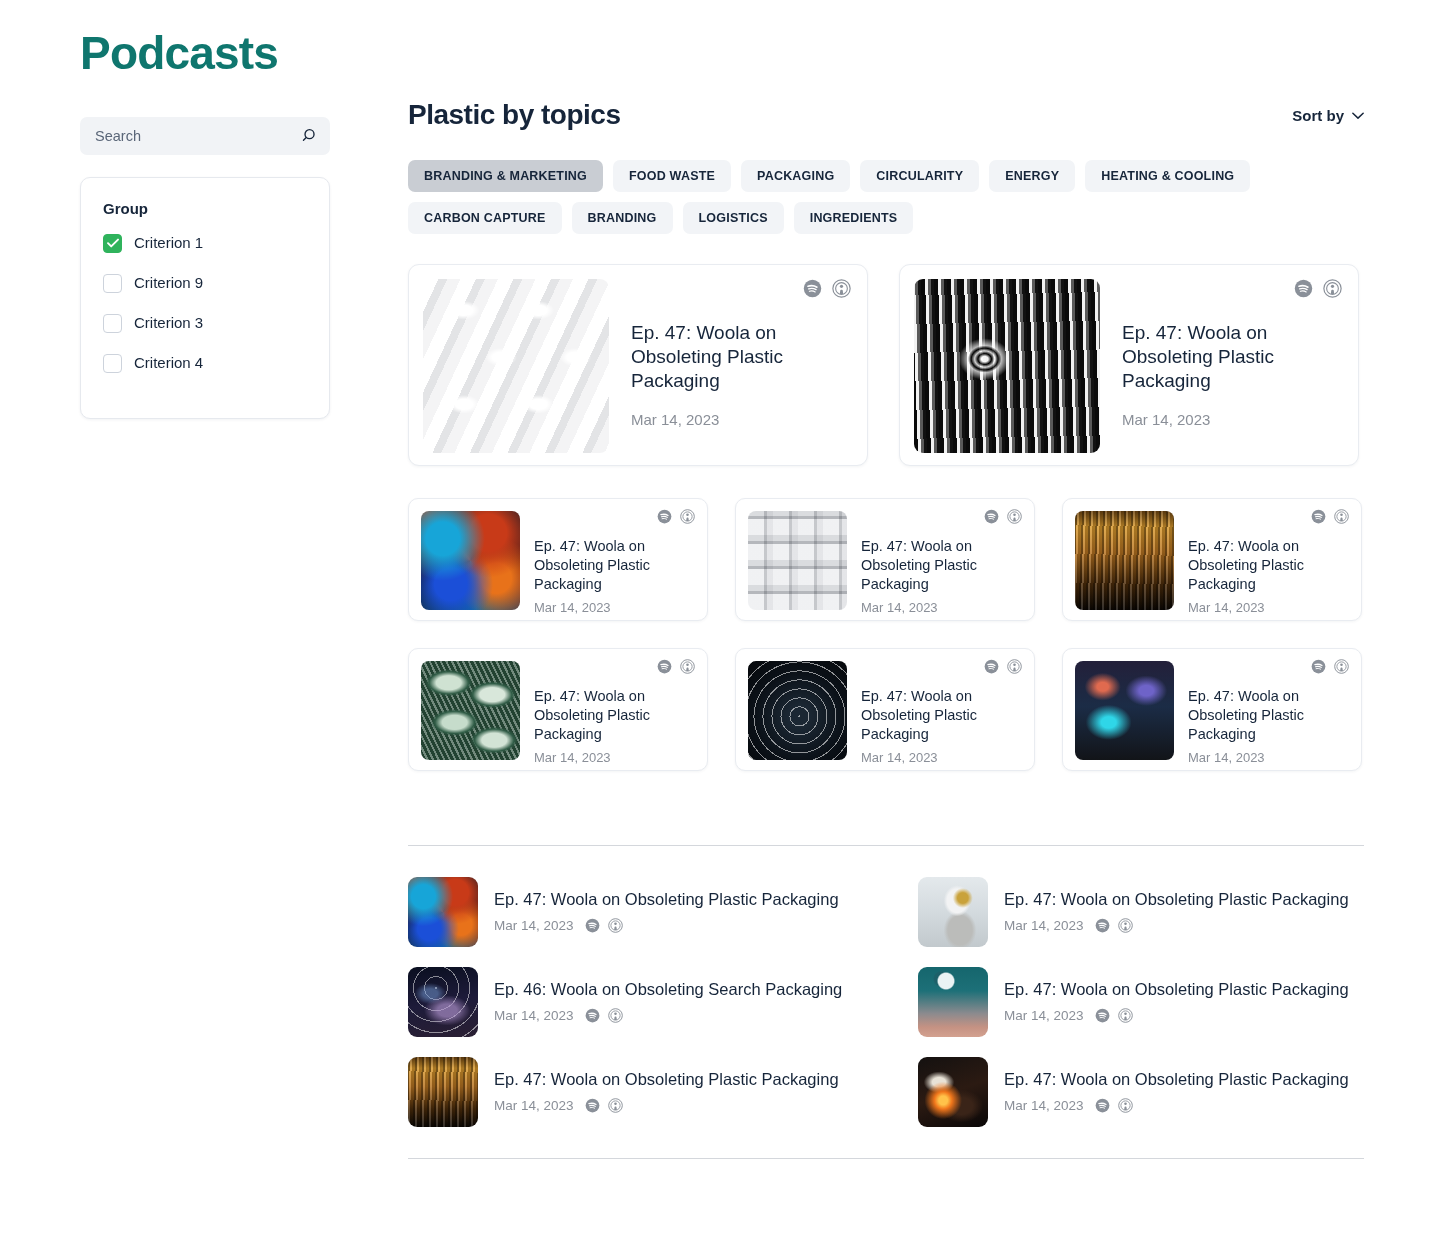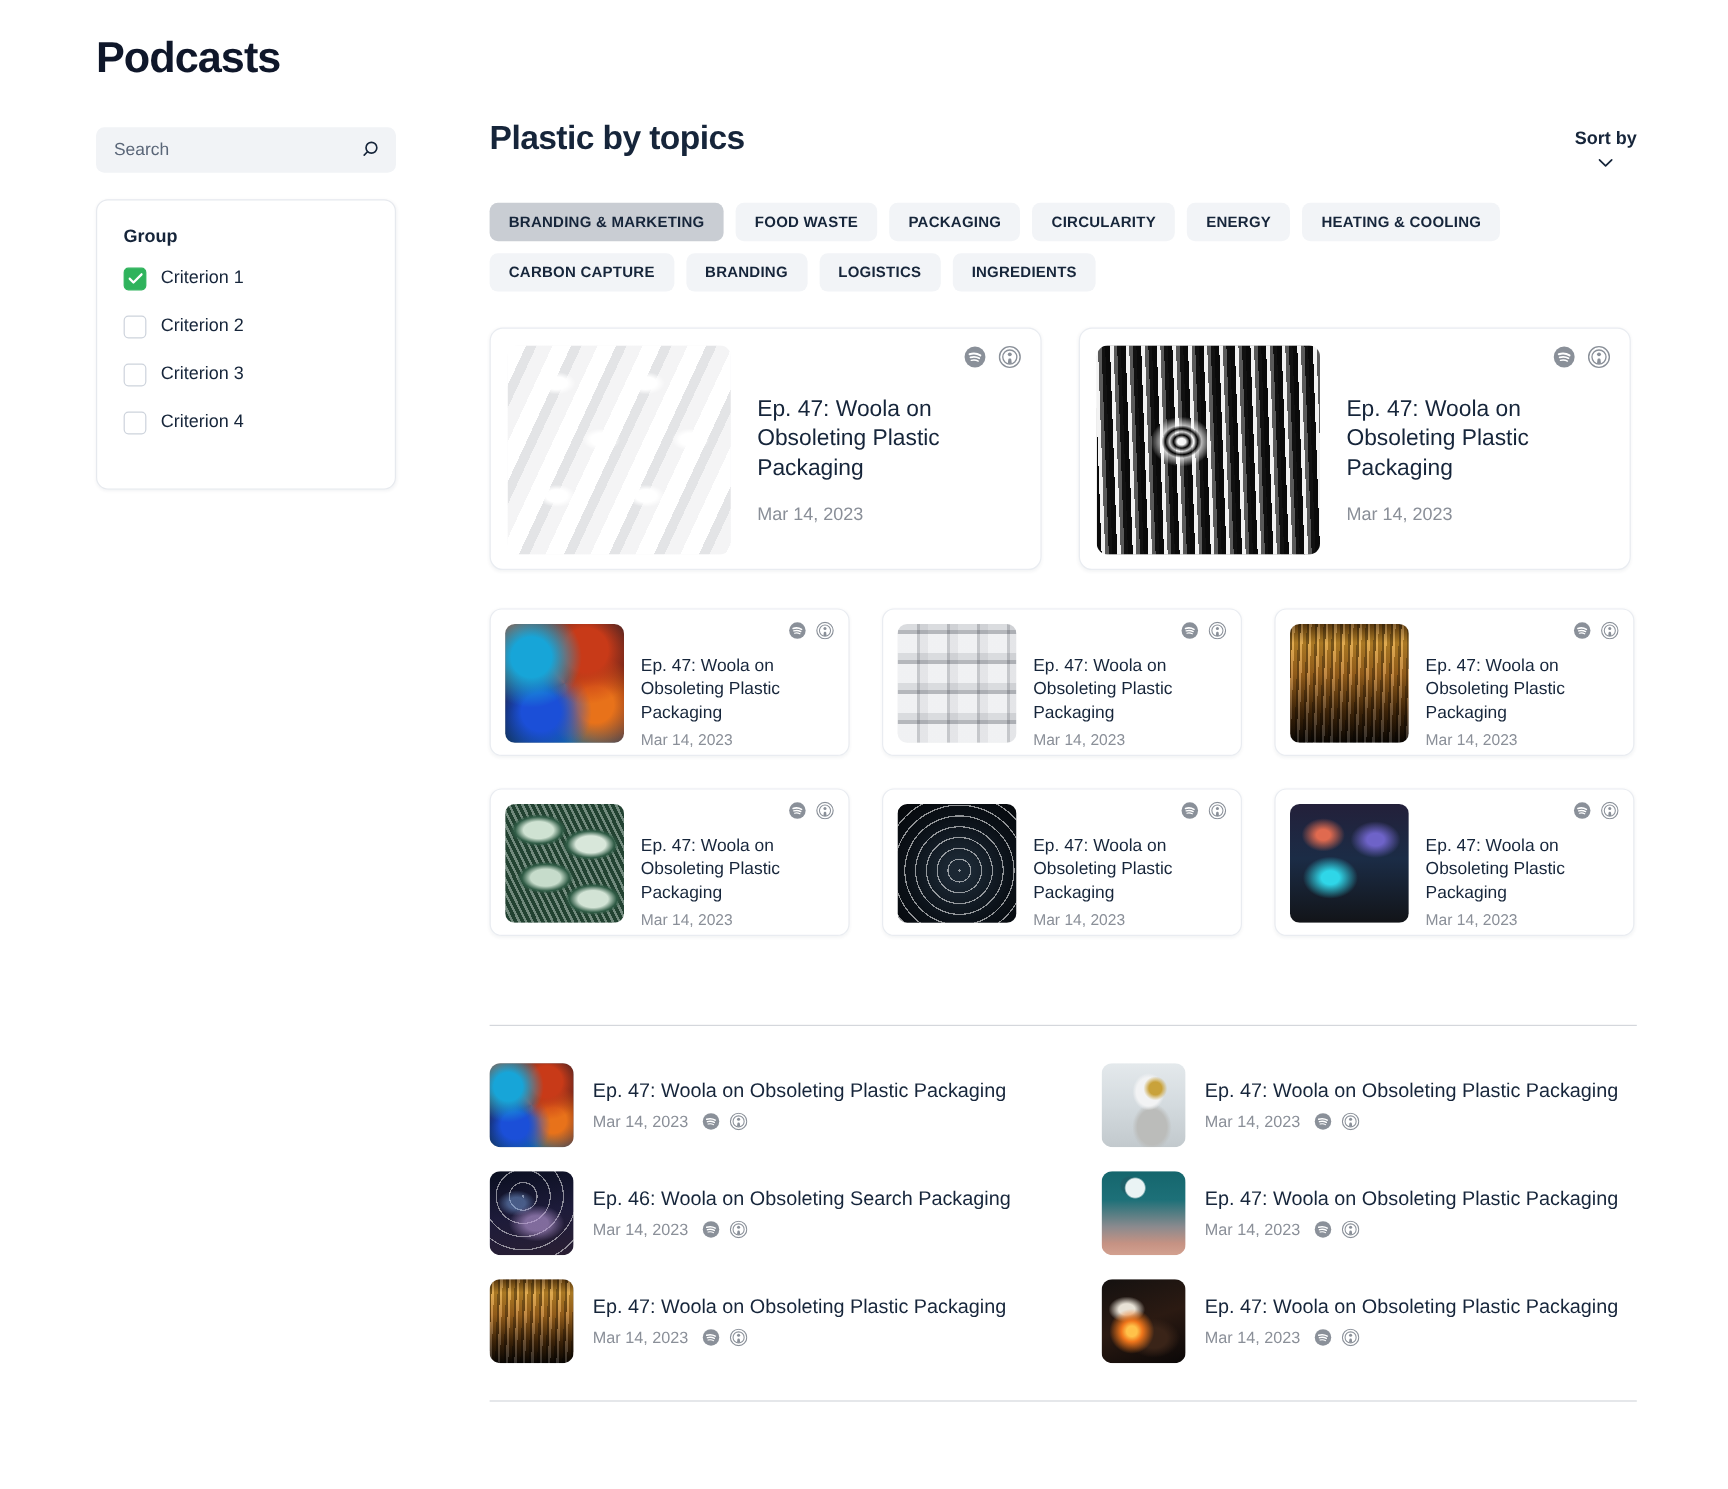--- a/index.html
+++ b/index.html
@@ -16,24 +16,24 @@
   .page { position: relative; width: 1440px; height: 1241px; }
 
   
   .left-col {
     position: absolute;
     left: 80px; top: 28px;
     width: 300px;
   }
 
   .page-title {
-    font-size: 36px;
+    font-size: 46px;
     font-weight: 700;
     letter-spacing: -0.8px;
-    color: #0f172a;
+    color: #0f766e;
     line-height: 1.1;
   }
 
   .search-box {
     margin-top: 38px;
     width: 250px;
     height: 38px;
     background: #F1F3F6;
     border-radius: 7px;
     display: flex;
@@ -102,21 +102,21 @@
   .section-title {
     font-size: 28px;
     font-weight: 700;
     letter-spacing: -0.5px;
     color: #16253A;
     line-height: 1.1;
   }
   .sort-by {
     display: flex; align-items: center; gap: 8px;
     font-size: 15px; font-weight: 700; color: #16253A;
-    margin-top: 7px; cursor: pointer; flex-direction: column;
+    margin-top: 7px; cursor: pointer;
   }
   .chev { width: 12px; height: 8px; display:block; }
 
   .pills {
     display: flex; flex-wrap: wrap;
     gap: 10px;
     margin-top: 29px;
     max-width: 850px;
   }
   .pill {
@@ -383,21 +383,21 @@
             <path d="M1 5.2L4.2 8.4L11 1.6" stroke="#fff" stroke-width="1.9" stroke-linecap="round" stroke-linejoin="round"></path>
           </svg>
         </span>
         <span class="criterion-label">Criterion 1</span>
       </div>
 
       <div class="criterion-row">
         <span class="cbox">
           
         </span>
-        <span class="criterion-label">Criterion 2</span>
+        <span class="criterion-label">Criterion 9</span>
       </div>
 
       <div class="criterion-row">
         <span class="cbox">
           
         </span>
         <span class="criterion-label">Criterion 3</span>
       </div>
 
       <div class="criterion-row">

